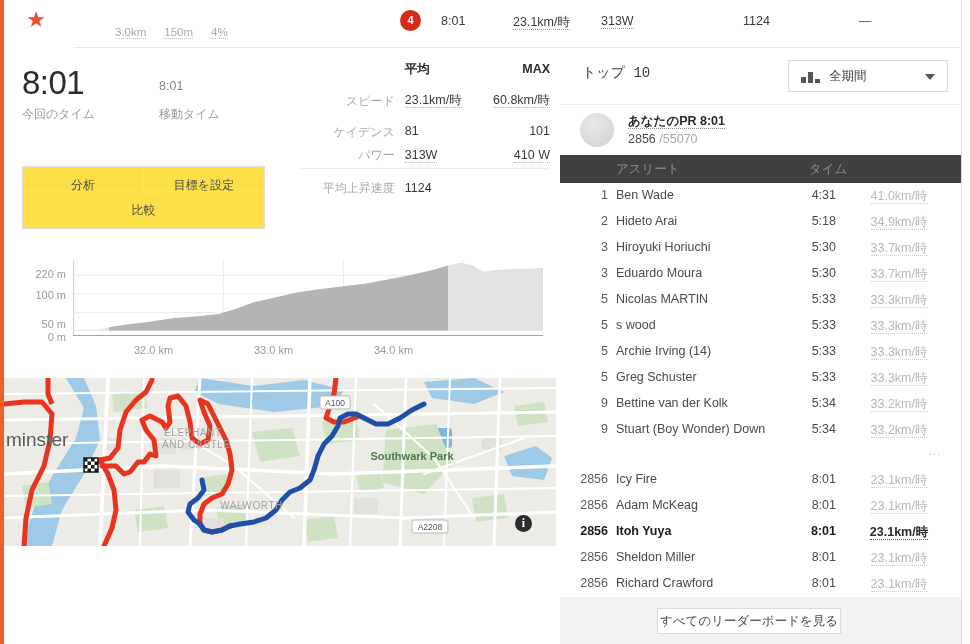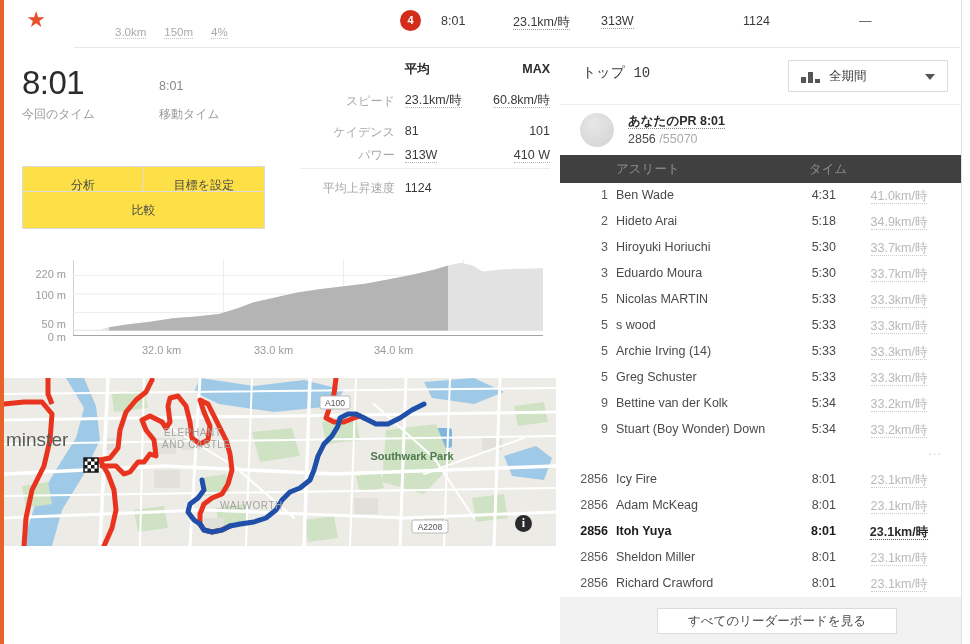--- a/index.html
+++ b/index.html
@@ -111,21 +111,21 @@
   .lb-row .sp{position:absolute;left:296px;width:86px;text-align:center;top:5px;font-size:12.5px;color:#b8b8b8;}
   .lb-row .sp u{text-decoration:none;border-bottom:1px dotted #cbcbcb;}
   .lb-row.me .rk,.lb-row.me .nm,.lb-row.me .tm{color:#1c1c1c;font-weight:bold;}
   .lb-row.me .sp{color:#2b2b2b;font-weight:bold;}
   .lb-row.me .sp u{border-bottom:1px dotted #555;}
   .lb-ellipsis{position:relative;height:24px;}
   .lb-ellipsis span{position:absolute;left:296px;width:86px;text-align:right;top:0;
                     font-size:13px;color:#cfcfcf;letter-spacing:1px;}
 
   .lb-footer{position:absolute;left:0;top:549px;width:402px;height:47px;background:#f2f2f2;}
-  .lb-allbtn{position:absolute;left:97px;top:11px;height:26px;padding:0 30px;
+  .lb-allbtn{position:absolute;left:97px;top:11px;height:26px;padding:0 2px;
              box-sizing:border-box;border:1px solid #dcdcdc;background:#fff;
              font-size:12.5px;color:#4a4a4a;line-height:24px;font-family:inherit;cursor:pointer;}
 </style>
 </head>
 <body>
 
 <div class="page">
 
   <div class="leftbar"></div>
 
@@ -212,21 +212,21 @@
                  L361,11 L376,6 L388,3 L399,6 L410,13 L426,11 L441,10 L456,10 L470,9 L470,80 L0,80 Z" fill="#e2e2e2"></path>
 
         <clipPath id="effclip">
             <rect x="36" y="0" width="339" height="80"></rect>
           </clipPath>
         <path d="M0,79 L27,79 L36,76 L54,73 L77,70 L100,66 L123,64 L146,61 L164,55
                  L180,48 L200,43 L223,37 L246,33 L269,30 L292,27 L315,22 L338,17
                  L361,11 L376,6 L388,3 L399,6 L410,13 L426,11 L441,10 L456,10 L470,9 L470,80 L0,80 Z" fill="#b4b4b4" clip-path="url(#effclip)"></path>
       </svg>
 
-      <div class="axis-x-lab" style="left:116px;margin-left:8px;">32.0 km</div>
+      <div class="axis-x-lab" style="left:116px;">32.0 km</div>
       <div class="axis-x-lab" style="left:236px;">33.0 km</div>
       <div class="axis-x-lab" style="left:356px;">34.0 km</div>
     </div>
 
     <div class="map">
       <svg width="552" height="168" viewBox="0 0 552 168">
         <rect x="0" y="0" width="552" height="168" fill="#ecebe6"></rect>
 
         <path d="M62,0 L80,30 L72,60 L50,95 L30,130 L18,168 L48,168 L58,132 L80,96 L96,62 L92,28 L80,0 Z" fill="#9ecae8"></path>
         <path d="M196,0 L250,8 L300,2 L340,12 L330,28 L270,34 L215,26 L190,14 Z" fill="#9ecae8"></path>

